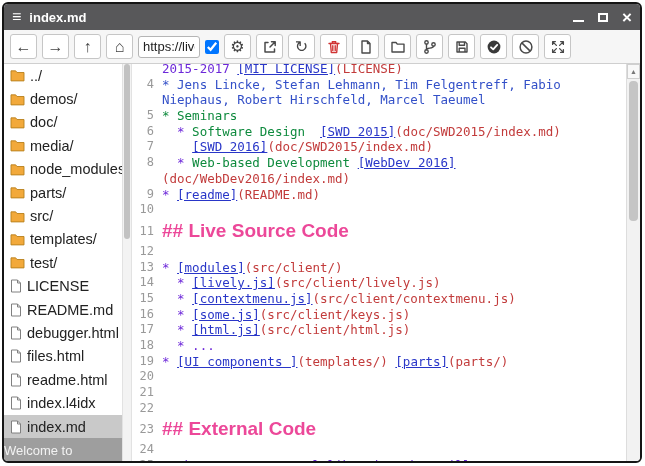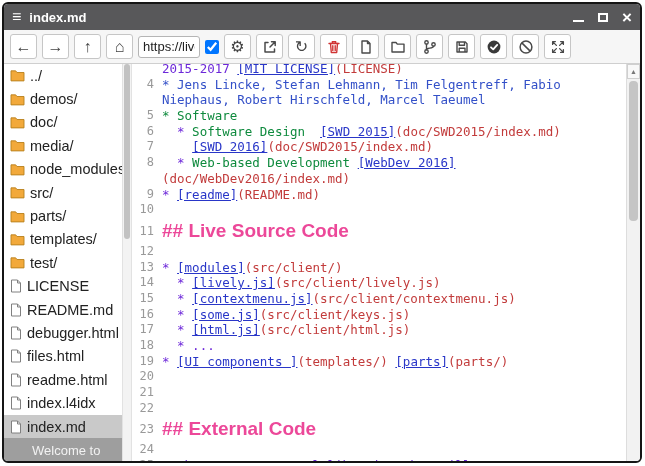--- a/index.html
+++ b/index.html
@@ -30,21 +30,21 @@
 
   
   .main { display:flex; height:397px; }
 
   .sidebar { width:118px; flex:none; display:flex; flex-direction:column; overflow:hidden; }
   .file-list { flex:none; }
   .sb-item { display:flex; align-items:center; gap:5px; height:23.4px; padding-left:6px;
              white-space:nowrap; overflow:hidden; font-size:14.5px; color:#222; cursor:pointer; }
   .sb-item.selected { background:#c9c9c9; }
   .sb-item svg { flex:none; }
-  .sb-footer { flex:1; background:#9e9e9e; color:#f2f2f2; font-size:13px; padding:5px 0 0 28px;
+  .sb-footer { flex:1; background:#9e9e9e; color:#f2f2f2; font-size:13px; padding:5px 0 0 0;
                white-space:nowrap; overflow:hidden; }
 
   .sb-scroll { width:10px; flex:none; background:#f3f3f3; border-left:1px solid #e2e2e2;
                border-right:1px solid #e2e2e2; position:relative; }
   .sb-thumb { position:absolute; left:1px; top:0; width:6px; height:175px; background:#c2c2c2; border-radius:3px; }
 
   
   .editor { flex:1; overflow:hidden; background:#fff; font-family:"DejaVu Sans Mono", monospace;
             font-size:12.5px; color:#111; position:relative; }
   .editor-surface { margin-top:-3px; }
@@ -203,27 +203,27 @@
           <div class="sb-item">
             <svg width="15" height="13" viewBox="0 0 16 14">
     <path d="M1 12.8 V2 h5 l1.5 1.8 H15 v9 z" fill="#F2A93B" stroke="#B9821E" stroke-width="1"></path>
   </svg>
             <span>node_modules/</span>
           </div>
           <div class="sb-item">
             <svg width="15" height="13" viewBox="0 0 16 14">
     <path d="M1 12.8 V2 h5 l1.5 1.8 H15 v9 z" fill="#F2A93B" stroke="#B9821E" stroke-width="1"></path>
   </svg>
+            <span>parts/</span>
+          </div>
+          <div class="sb-item">
+            <svg width="15" height="13" viewBox="0 0 16 14">
+    <path d="M1 12.8 V2 h5 l1.5 1.8 H15 v9 z" fill="#F2A93B" stroke="#B9821E" stroke-width="1"></path>
+  </svg>
             <span>src/</span>
-          </div>
-          <div class="sb-item">
-            <svg width="15" height="13" viewBox="0 0 16 14">
-    <path d="M1 12.8 V2 h5 l1.5 1.8 H15 v9 z" fill="#F2A93B" stroke="#B9821E" stroke-width="1"></path>
-  </svg>
-            <span>parts/</span>
           </div>
           <div class="sb-item">
             <svg width="15" height="13" viewBox="0 0 16 14">
     <path d="M1 12.8 V2 h5 l1.5 1.8 H15 v9 z" fill="#F2A93B" stroke="#B9821E" stroke-width="1"></path>
   </svg>
             <span>templates/</span>
           </div>
           <div class="sb-item">
             <svg width="15" height="13" viewBox="0 0 16 14">
     <path d="M1 12.8 V2 h5 l1.5 1.8 H15 v9 z" fill="#F2A93B" stroke="#B9821E" stroke-width="1"></path>
@@ -296,21 +296,21 @@
           <div class="row">
             <span class="gut">4</span>
             <span class="code"><span class="seg-b">* Jens Lincke, Stefan Lehmann, Tim Felgentreff, Fabio</span></span>
           </div>
           <div class="row">
             <span class="gut"></span>
             <span class="code"><span class="seg-b">Niephaus, Robert Hirschfeld, Marcel Taeumel</span></span>
           </div>
           <div class="row">
             <span class="gut">5</span>
-            <span class="code"><span class="seg-g">* Software</span></span>
+            <span class="code"><span class="seg-g">* Seminars</span></span>
           </div>
           <div class="row">
             <span class="gut">6</span>
             <span class="code"><span class="seg-t">  * </span><span class="seg-g">Software Design</span><span class="seg-t">  </span><span class="seg-l">[SWD 2015]</span><span class="seg-u">(doc/SWD2015/index.md)</span></span>
           </div>
           <div class="row">
             <span class="gut">7</span>
             <span class="code"><span class="seg-t">    </span><span class="seg-l">[SWD 2016]</span><span class="seg-u">(doc/SWD2015/index.md)</span></span>
           </div>
           <div class="row">

